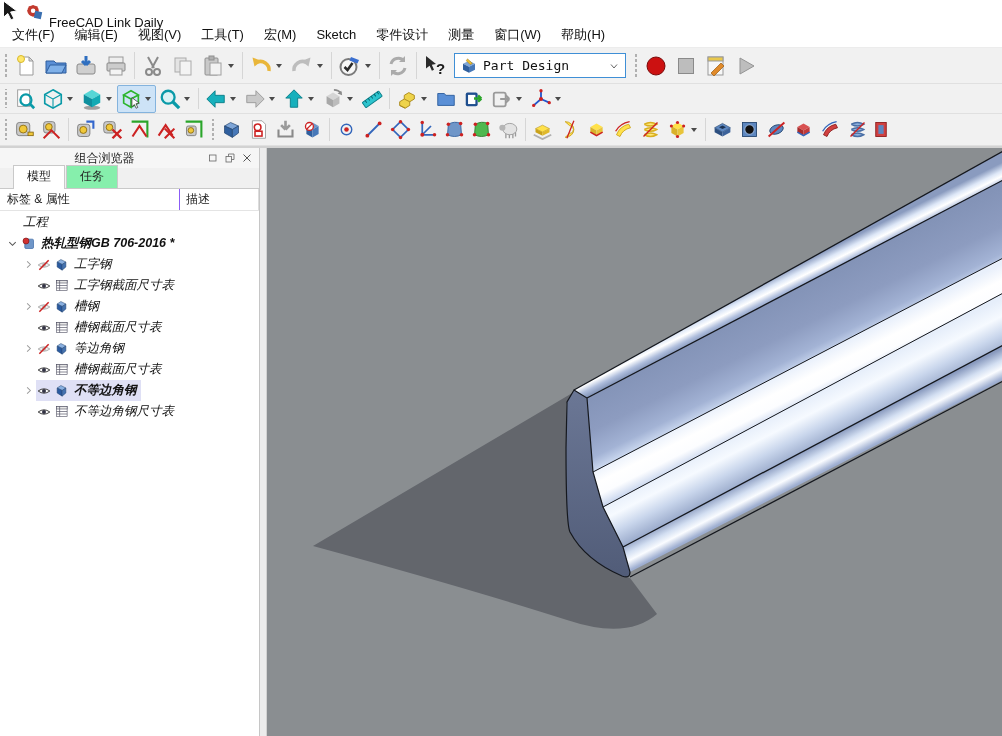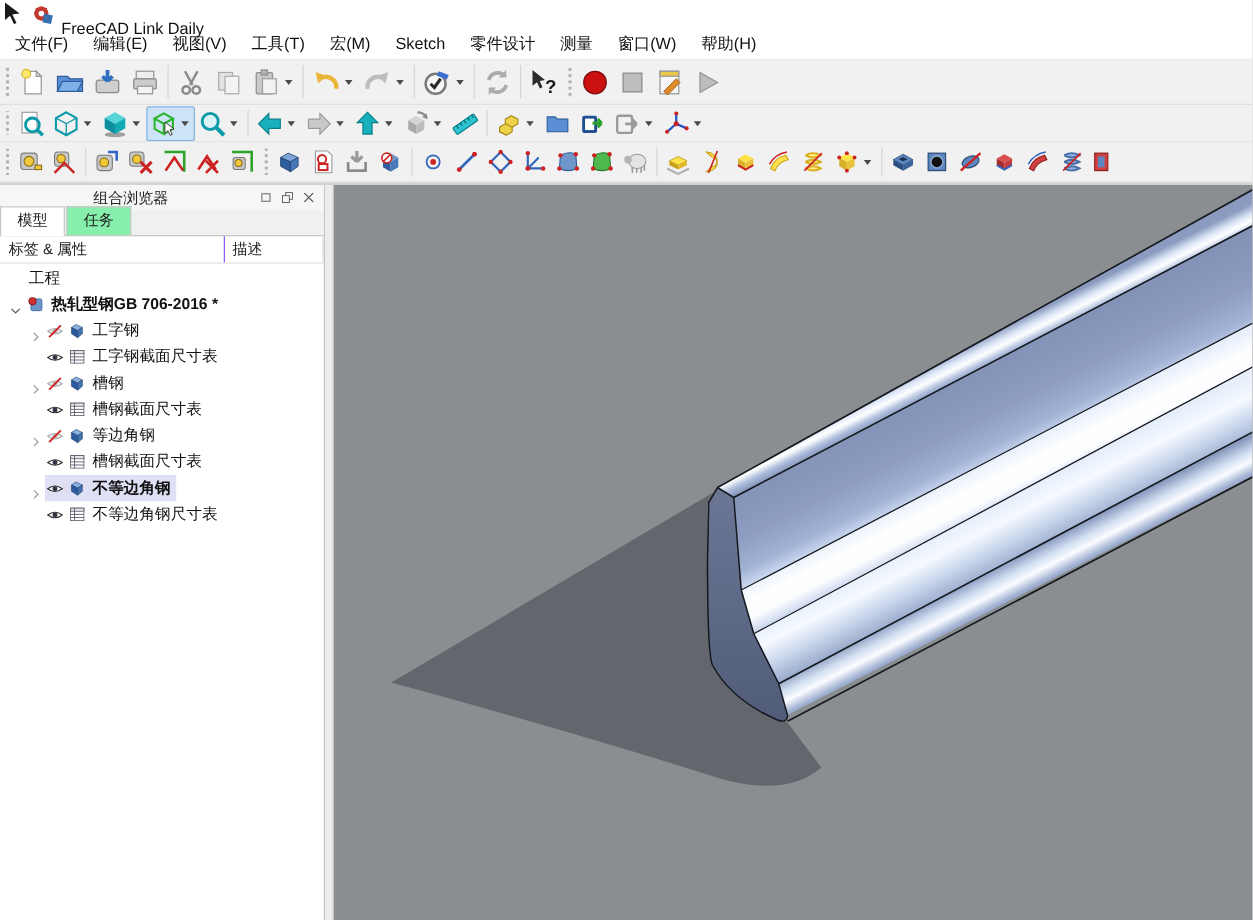--- a/index.html
+++ b/index.html
@@ -30,30 +30,30 @@
     font-family:"DejaVu Sans Mono","Liberation Mono",monospace; font-size:13px; color:#111; }
   .combo .chev { margin-left:auto; }
   .main { display:flex; height:602px; border-top:2px solid #d2d2d2; background:#ececec; }
   .panel { width:260px; background:#fff; border-right:1px solid #c6c6c6;
     display:flex; flex-direction:column; }
   .panel-title { height:20px; background:#f6f6f6; display:flex; align-items:center;
     font-size:12px; color:#222; padding:0 4px; }
   .panel-title .pt-label { flex:1; text-align:center; }
   .pt-btn { width:16px; height:16px; display:flex; align-items:center; justify-content:center; }
   .tabs { height:21px; display:flex; background:#f0f0f0; border-bottom:1px solid #c9c9c9;
-    padding-left:0; font-size:12px; align-items:flex-end; }
+    padding-left:13px; font-size:12px; align-items:flex-end; }
   .tab { padding:2px 13px 3px 13px; border:1px solid #c9c9c9; border-bottom:none;
     background:#86efac; color:#222; margin-right:1px; }
   .tab.active { background:#fff; position:relative; top:1px; padding-bottom:4px; }
   .tree-header { height:22px; display:flex; align-items:center; font-size:12px;
     color:#222; border-bottom:1px solid #e4e4e4; }
   .th-col1 { width:180px; padding-left:7px; border-right:1px solid #8b5cf6; align-self:stretch; display:flex; align-items:center; }
   .th-col2 { flex:1; padding-left:6px; border-right:1px solid #dcdcdc; align-self:stretch; display:flex; align-items:center; }
   .tree { flex:1; padding-top:1px; font-size:12.5px; color:#111; overflow:hidden; }
-  .trow { height:21px; display:flex; align-items:flex-end; }
+  .trow { height:21px; display:flex; align-items:center;font-style:italic; }
   .trow .spacer { display:inline-block; height:1px; }
   .texp { width:16px; display:flex; align-items:center; justify-content:center; }
   .tgrp { display:flex; align-items:center; height:21px; padding:0 4px 0 1px; gap:3px; }
   .tgrp.sel { background:#dfe0f5; }
   .tlabel { padding-left:2px; white-space:nowrap; }
   .bold { font-weight:bold; }
   .splitter { width:7px; background:#ececec; border-right:1px solid #d2d2d2; }
   .viewport { flex:1; position:relative; background:#8a8e91; overflow:hidden; }
   .viewport svg { position:absolute; left:0; top:0; }
   svg { display:block; }
@@ -173,20 +173,34 @@
         <path d="M19 2 V8 H13 Z" fill="#ababab"></path>
         <path d="M5 22 V16 H11 Z" fill="#ababab"></path>
       </svg>
     </span>
     <span class="tsep"></span>
     <span class="tbtn">
       <svg width="24" height="24" viewBox="0 0 24 24">
         <path d="M3 2 L13 10 L8.8 10.8 L11 15.8 L8.9 16.8 L6.6 11.8 L3 14.5 Z" fill="#2b2b2b"></path>
         <text x="13" y="20" font-size="15" font-weight="bold" fill="#1a1a1a">?</text>
       </svg>
+    </span>
+    <span class="combo">
+      <svg width="18" height="18" viewBox="0 0 24 24">
+        <path d="M4 9 L12 5 L20 9 L12 13 Z" fill="#7fa6d8"></path>
+        <path d="M4 9 V17 L12 21 V13 Z" fill="#2f5f9e"></path>
+        <path d="M20 9 V17 L12 21 V13 Z" fill="#4778b8"></path>
+        <path d="M10 2.5 L16.5 8.5 L13.5 10 L8.5 5 Z" fill="#f0c030" stroke="#a87f10" stroke-width="0.8"></path>
+      </svg>
+      <span>Part Design</span>
+      <span class="chev">
+        <svg width="12" height="12" viewBox="0 0 24 24">
+          <path d="M6 9 L12 16 L18 9" fill="none" stroke="#666" stroke-width="2"></path>
+        </svg>
+      </span>
     </span>
     <span class="grip"></span>
     <span class="tbtn">
       <svg width="24" height="24" viewBox="0 0 24 24">
         <circle cx="12" cy="12" r="9" fill="#cc1111" stroke="#7a0a0a"></circle>
       </svg>
     </span>
     <span class="tbtn">
       <svg width="24" height="24" viewBox="0 0 24 24">
         <rect x="4.5" y="4.5" width="15" height="15" fill="#bdbdbd" stroke="#8a8a8a"></rect>

